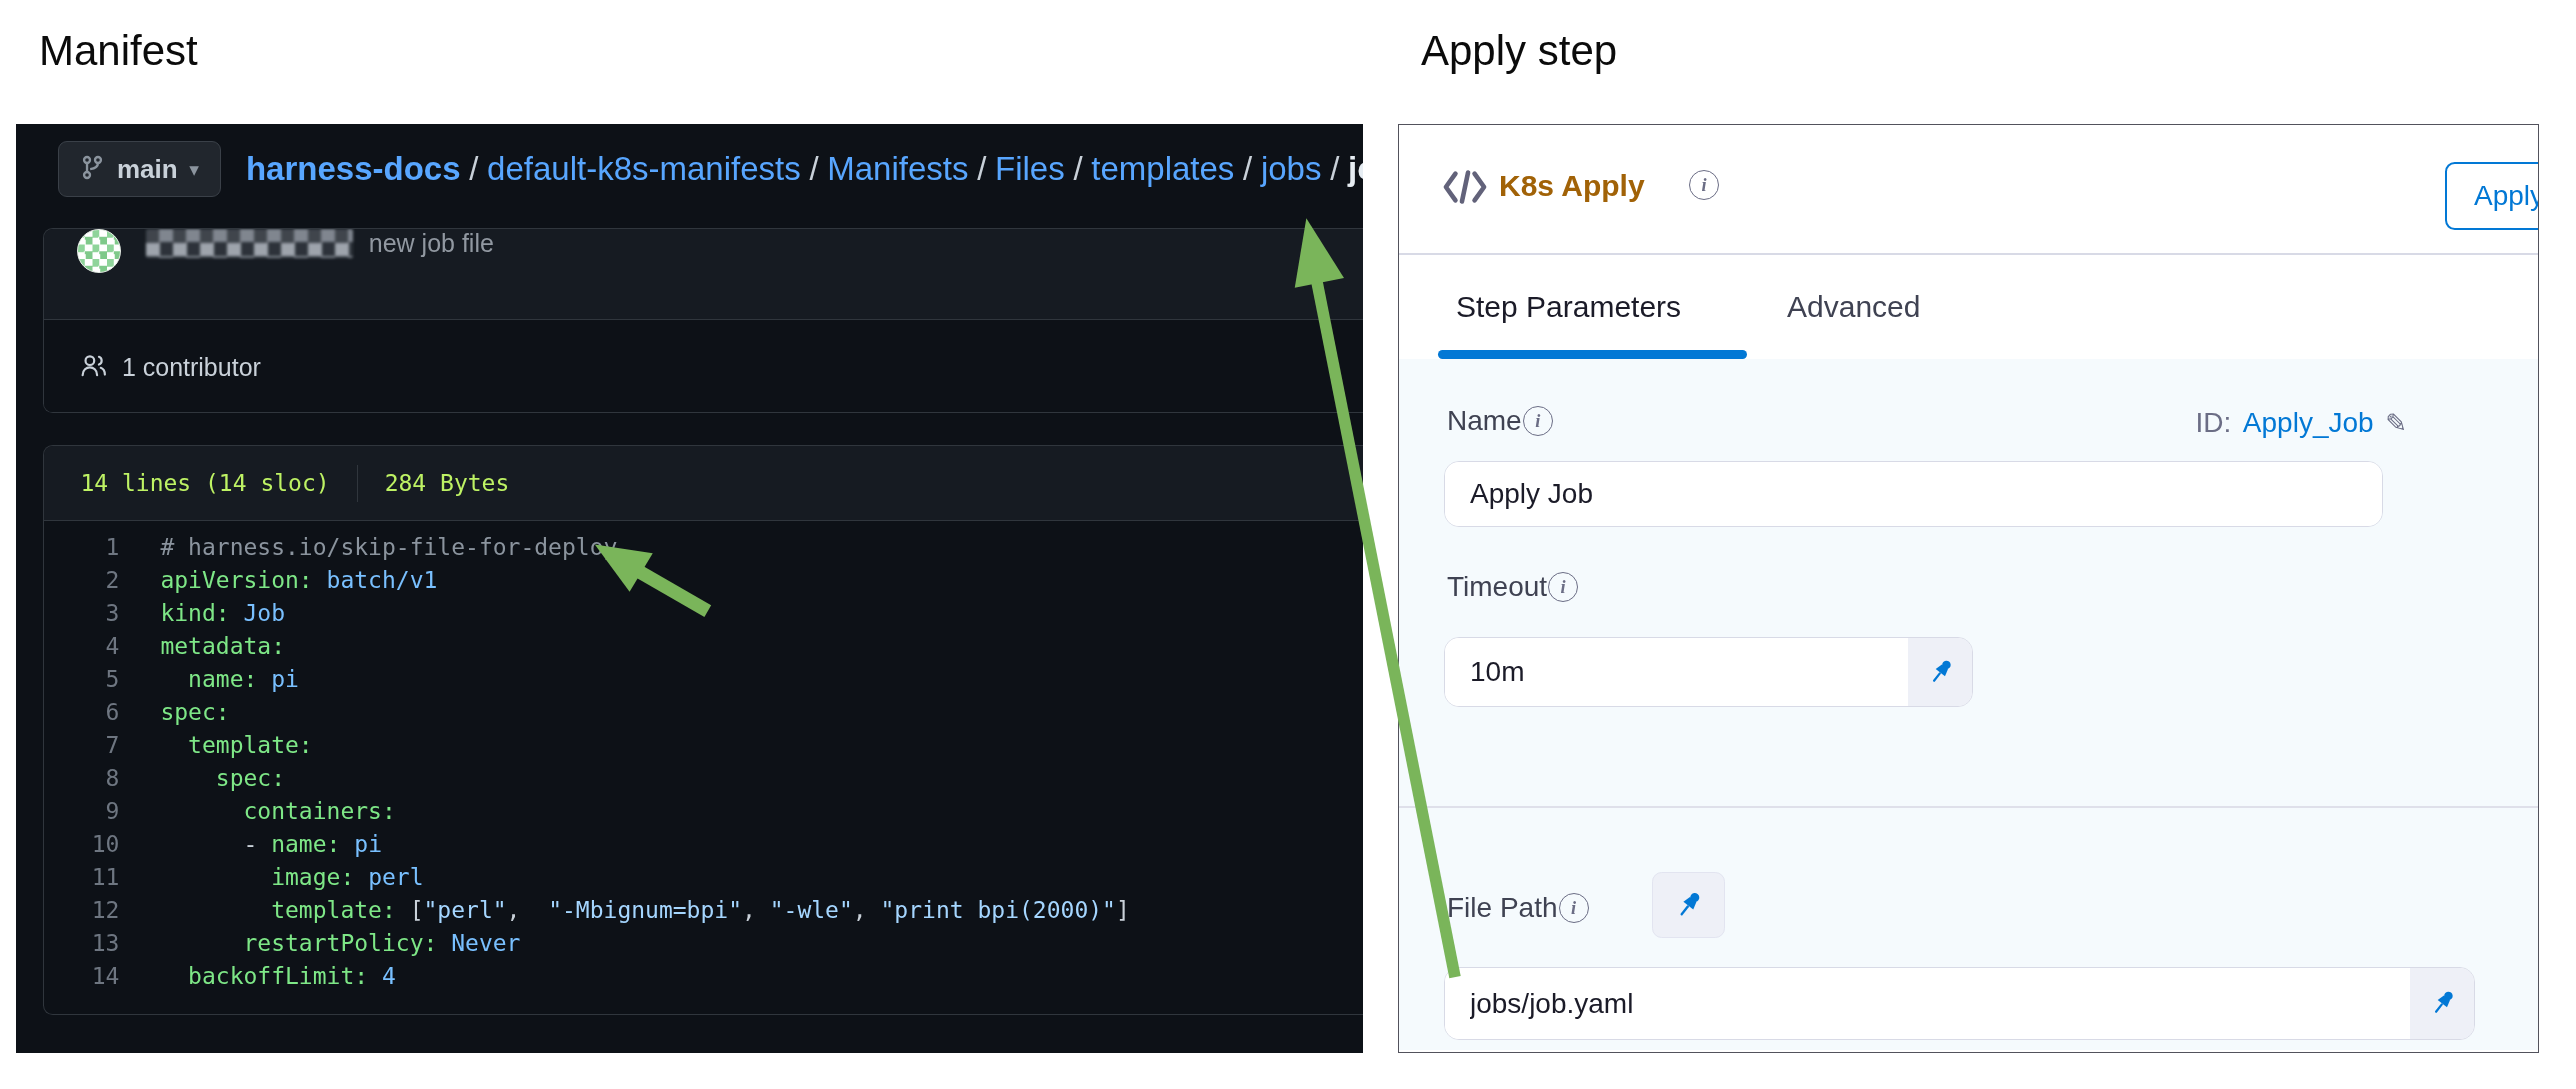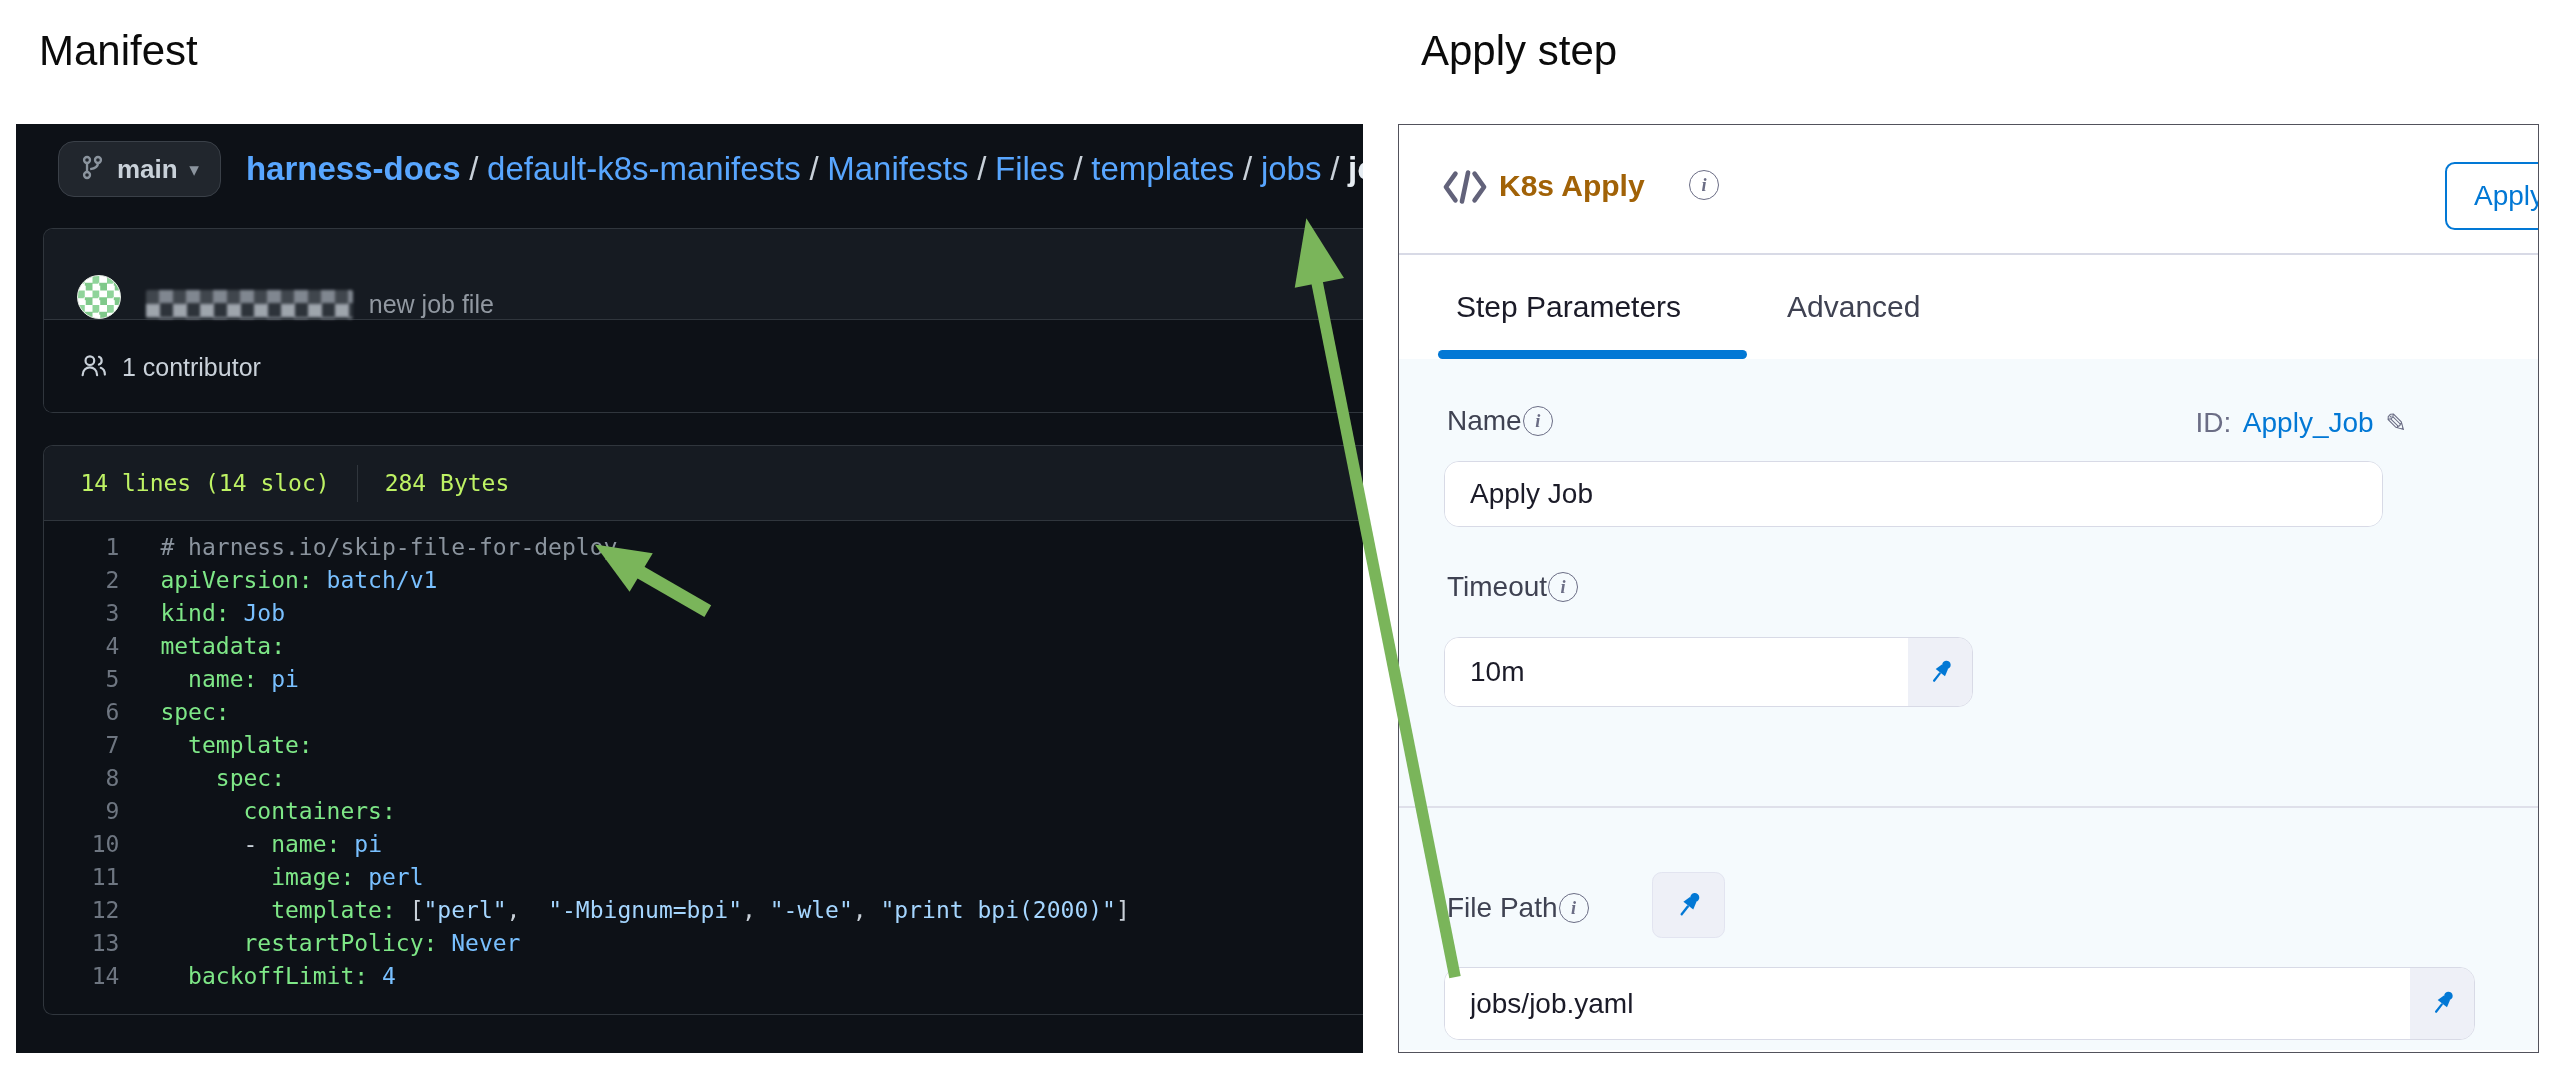--- a/index.html
+++ b/index.html
@@ -10,32 +10,32 @@
   html,body{background:#fff}
   body{font-family:"Liberation Sans",sans-serif;width:2576px;height:1089px;position:relative;overflow:hidden}
 
   .page-title{position:absolute;font-size:42px;font-weight:500;color:#0b0b0b}
   #title-left{left:39px;top:27px}
   #title-right{left:1421px;top:27px}
 
   
   .gh-panel{position:absolute;left:16.4px;top:124px;width:1347px;height:929px;background:var(--dark-bg);overflow:hidden;color:#c9d1d9}
   .gh-topbar{position:absolute;left:42px;top:15.4px;height:60px;display:flex;align-items:center;gap:25px}
-  .branch-btn{display:flex;align-items:center;gap:11.6px;height:56px;padding:0 21px;background:#21262d;border:1px solid #3a4048;border-radius:16px;cursor:pointer}
+  .branch-btn{display:flex;align-items:center;gap:11.6px;height:56px;padding:0 21px;background:#21262d;border:1px solid #3a4048;border-radius:9px;cursor:pointer}
   .branch-btn .lbl{font-size:26px;font-weight:600;color:#c9d1d9}
   .branch-btn .caret{font-size:19.3px;color:#8b949e}
   .breadcrumb{font-size:33px;white-space:nowrap}
   .breadcrumb a{color:var(--link);text-decoration:none;cursor:pointer}
   .breadcrumb .sep{color:#c9d1d9;padding:0 8.7px}
   .breadcrumb .bold{font-weight:700}
   .breadcrumb .current{color:#e6edf3;font-weight:700}
 
   .gh-box{position:absolute;left:27px;width:1324px;border:1px solid var(--dark-border);border-right:0;border-radius:9.7px 0 0 9.7px;overflow:hidden}
   #commit-box{top:104px;height:185px}
-  .commit-row{height:91px;background:var(--dark-panel);display:flex;align-items:flex-end;padding-left:33px;border-bottom:1px solid var(--dark-border)}
+  .commit-row{height:91px;background:var(--dark-panel);display:flex;align-items:flex-start;padding-left:33px;border-bottom:1px solid var(--dark-border)}
   .avatar{width:44px;height:44px;border-radius:50%;background:conic-gradient(#fff 25%,#7fc98a 0 50%,#fff 0 75%,#8fd49a 0);background-size:14.5px 14.5px;border:1px solid #e7efe7;flex:none}
   .redacted{width:207px;height:29px;margin-left:25px;border-radius:1.9px;background:conic-gradient(#8c939c 25%,#30363d 0 50%,#adb4bc 0 75%,#454b52 0);background-size:27px 27px;filter:blur(1.4px);opacity:.9;flex:none}
   .commit-msg{margin-left:15.4px;font-size:25px;color:#9198a1}
   .contrib-row{height:94px;background:var(--dark-bg);display:flex;align-items:center;padding-left:35px;gap:13.5px}
   .contrib-row .txt{font-size:25px;font-weight:500;color:#c9d1d9}
 
   #code-box{top:321px;height:570px}
   .blob-header{height:75px;background:var(--dark-panel);border-bottom:1px solid var(--dark-border);display:flex;align-items:center;padding-left:36px;font-family:"DejaVu Sans Mono",monospace;font-size:23px;color:#bef264}
   .blob-header .vdiv{width:1px;height:37px;background:var(--dark-border);margin:0 27px}
   .code-area{padding-top:9.7px}

